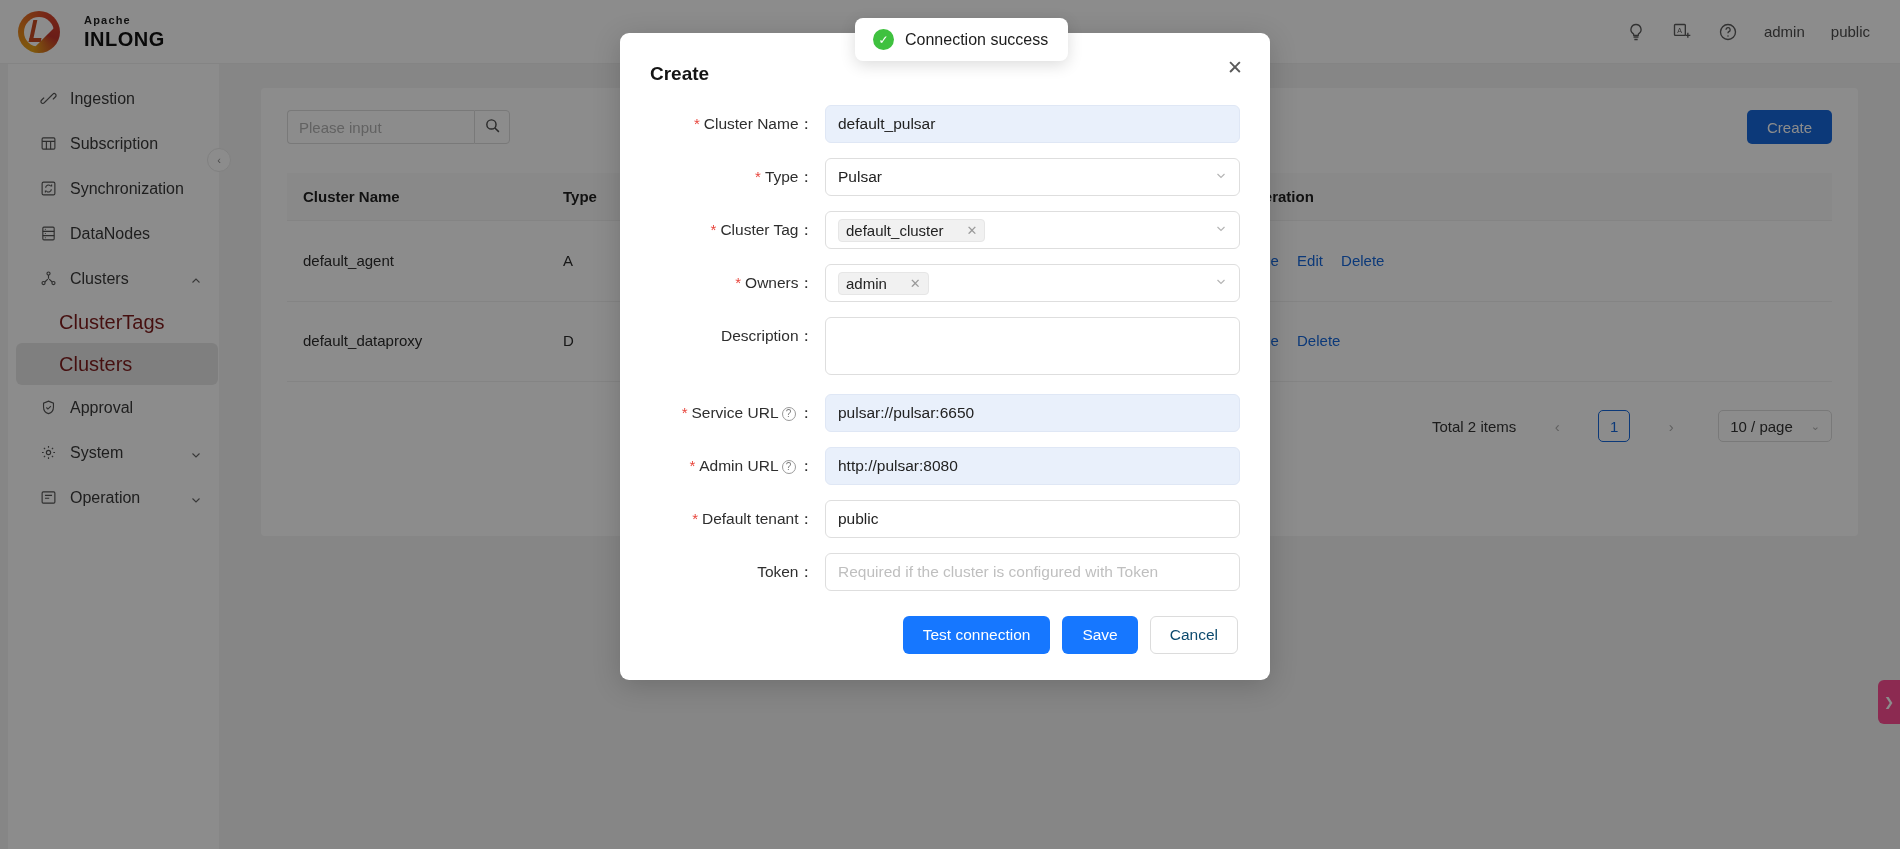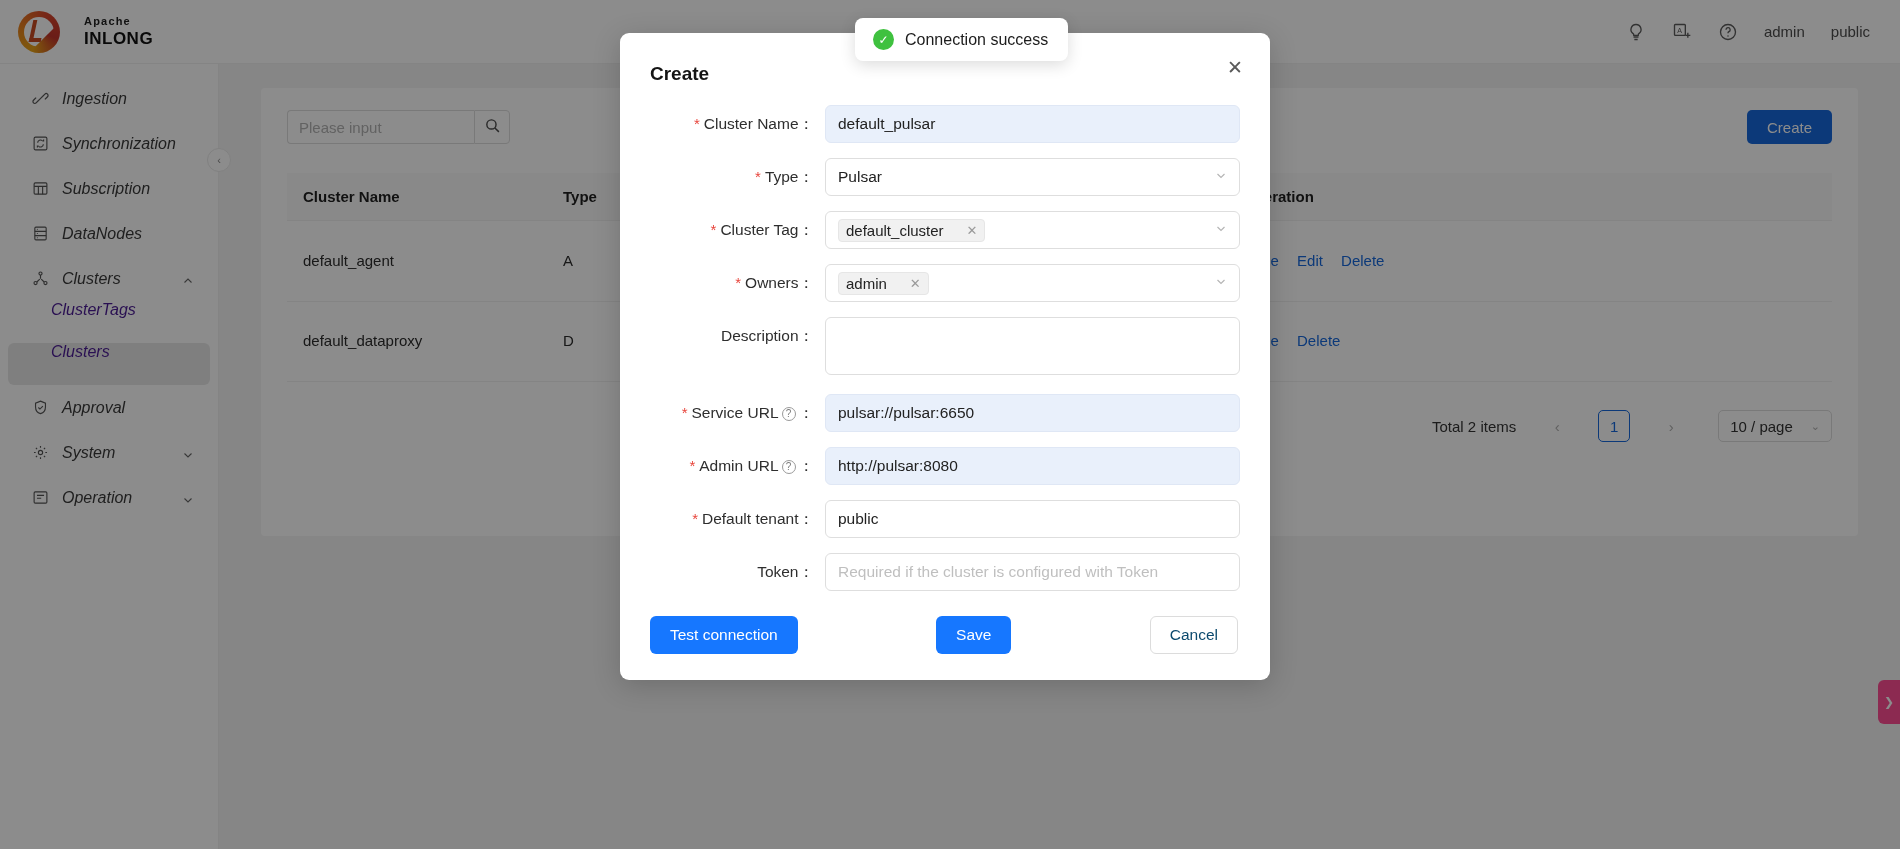--- a/index.html
+++ b/index.html
@@ -53,49 +53,48 @@
     border-bottom: 4px solid #c94b22;
     transform: skewX(-12deg);
     z-index: 2;
   }
   .logo-text { line-height: 1; }
   .logo-apache {
     font-size: 11px; letter-spacing: 1.2px; color: #222;
     font-weight: 600; margin-bottom: 3px;
   }
   .logo-inlong {
-    font-size: 17px; font-weight: 700; letter-spacing: 0.5px; color: #111;
+    font-size: 20px; font-weight: 700; letter-spacing: 0.5px; color: #111;
   }
   .topbar-right {
     margin-left: auto; display: flex; align-items: center;
     gap: 26px; padding-right: 30px; color: #5b5b5b; font-size: 15px;
   }
   .ticon { width: 20px; height: 20px; display: block; }
   .topbar-user { font-size: 15px; color: #4d4d4d; }
 
   
   .sidebar {
-    position: absolute; top: 64px; left: 0; bottom: 0; width: 219px;
+    position: absolute; top: 64px; left: 8px; bottom: 0; width: 219px;
     background: #ffffff;
     border-right: 1px solid #f0f0f0;
     padding-top: 12px;
-    font-style: italic;
   }
   .nav-item {
     display: flex; align-items: center; gap: 13px;
     height: 45px; padding: 0 16px 0 24px;
     font-size: 16px; color: #3a3a3a; cursor: pointer;
     border-radius: 6px; margin: 0 8px;
   }
   .nav-item .nav-ico { width: 17px; height: 17px; flex: 0 0 17px; color: #555; }
   .nav-label { flex: 1; }
   .nav-caret { width: 12px; height: 12px; color: #666; }
   .nav-sub {
-    display: flex; 
-    height: 42px; padding-left: 43px; font-size: 16px; color: #4c1d95;
+    display: flex; align-items: center;
+    height: 42px; padding-left: 43px; font-size: 20px; color: #7f1d1d;
     margin: 0 8px; border-radius: 6px; cursor: pointer;
   }
   .nav-sub.active { background: #e8e8e8; }
 
   
   .collapse-btn {
     position: absolute; left: 207px; top: 148px;
     width: 24px; height: 24px; border-radius: 50%;
     background: #ffffff; border: 1px solid #eaeaea;
     display: flex; align-items: center; justify-content: center;
@@ -254,21 +253,21 @@
   .tag .tag-x { color: #9a9a9a; font-size: 13px; cursor: pointer; }
 
   .ftextarea {
     width: 100%; height: 58px;
     border: 1px solid #dedede; border-radius: 6px;
     padding: 8px 12px; font-size: 15.5px; color: #222;
     resize: none; outline: none; font-family: inherit; background: #fff;
   }
 
   .modal-actions {
-    display: flex; justify-content: space-between; 
+    display: flex; justify-content: flex-end; gap: 12px;
     margin-top: 25px; padding-right: 2px;
   }
   .btn {
     height: 38px; padding: 0 19px; border-radius: 6px;
     font-size: 15.5px; cursor: pointer; border: 1px solid transparent;
     font-family: inherit;
   }
   .btn-primary { background: #1677ff; color: #fff; }
   .btn-default { background: #fff; color: #0c4a6e; border-color: #dcdcdc; }
 
@@ -339,36 +338,36 @@
             <path d="M14.5 9.5l3.7-3.7a2.6 2.6 0 0 1 3.7 3.7l-3.7 3.7"></path>
             <path d="M9 15l6-6"></path>
           </svg>
         </span>
         <span class="nav-label">Ingestion</span>
       </div>
 
       <div class="nav-item">
         <span class="nav-ico">
           <svg viewBox="0 0 24 24" fill="none" stroke="#555" stroke-width="1.6">
+            <rect x="3" y="4" width="18" height="16" rx="1.6"></rect>
+            <path d="M3 9h18M9 9v11M15 9v11"></path>
+          </svg>
+        </span>
+        <span class="nav-label">Subscription</span>
+      </div>
+
+      <div class="nav-item">
+        <span class="nav-ico">
+          <svg viewBox="0 0 24 24" fill="none" stroke="#555" stroke-width="1.6">
             <rect x="3" y="3" width="18" height="18" rx="2"></rect>
             <path d="M8 11a4 4 0 0 1 6.6-3M16 13a4 4 0 0 1-6.6 3"></path>
             <path d="M14.6 8.3h1.8V6.5M9.4 15.7H7.6v1.8"></path>
           </svg>
         </span>
         <span class="nav-label">Synchronization</span>
-      </div>
-
-      <div class="nav-item">
-        <span class="nav-ico">
-          <svg viewBox="0 0 24 24" fill="none" stroke="#555" stroke-width="1.6">
-            <rect x="3" y="4" width="18" height="16" rx="1.6"></rect>
-            <path d="M3 9h18M9 9v11M15 9v11"></path>
-          </svg>
-        </span>
-        <span class="nav-label">Subscription</span>
       </div>
 
       <div class="nav-item">
         <span class="nav-ico">
           <svg viewBox="0 0 24 24" fill="none" stroke="#555" stroke-width="1.6">
             <rect x="4" y="3" width="16" height="18" rx="1.6"></rect>
             <path d="M4 9h16M4 15h16"></path>
             <circle cx="7.6" cy="6" r="0.8" fill="#555" stroke="none"></circle>
             <circle cx="7.6" cy="12" r="0.8" fill="#555" stroke="none"></circle>
             <circle cx="7.6" cy="18" r="0.8" fill="#555" stroke="none"></circle>

